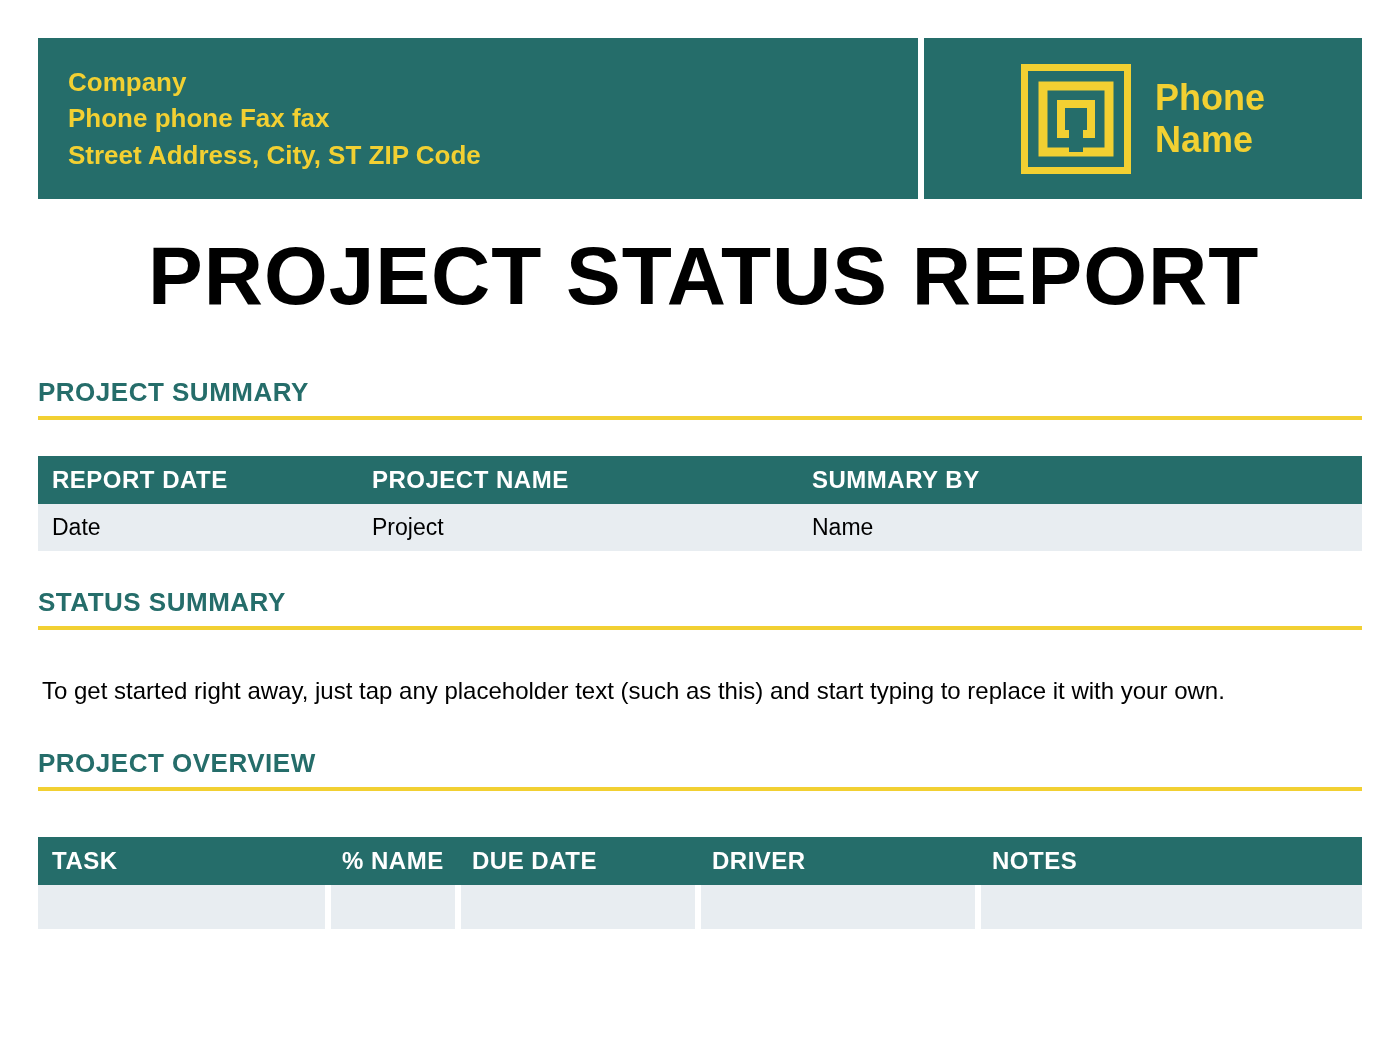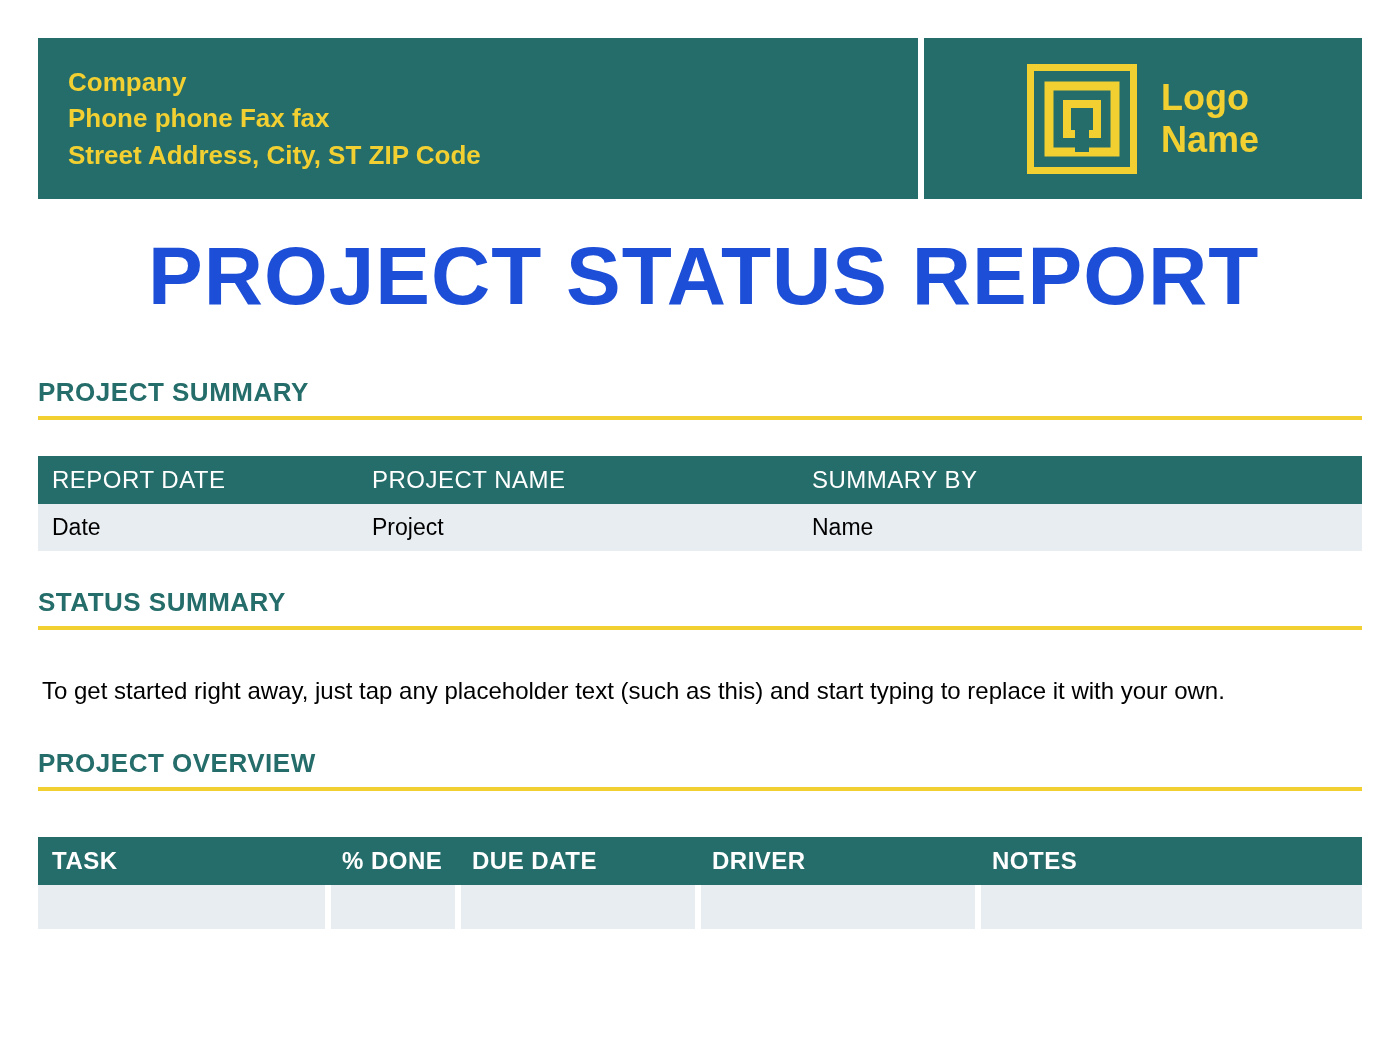--- a/index.html
+++ b/index.html
@@ -49,21 +49,21 @@
       align-items: center;
       justify-content: center;
     }
     .logo-text {
       color: #f2d032;
       font-weight: bold;
       font-size: 36px;
       line-height: 1.15;
     }
     .main-title {
-      color: #1d4ed8;
+      color: #000000;
       font-weight: 800;
       font-size: 82px;
       letter-spacing: 1px;
       margin: 24px 0 54px 110px;
     }
     .section-heading {
       color: #256d6a;
       font-weight: bold;
       font-size: 26px;
       letter-spacing: 0.5px;
@@ -74,21 +74,21 @@
     .summary-table {
       width: 100%;
       border-collapse: collapse;
       margin-top: 36px;
       margin-bottom: 36px;
     }
     .summary-table th {
       background: #256d6a;
       color: #ffffff;
       text-align: left;
-      font-weight: normal;
+      font-weight: bold;
       font-size: 24px;
       padding: 10px 14px;
       letter-spacing: 0.5px;
     }
     .summary-table td {
       background: #e8edf1;
       color: #000000;
       font-size: 23px;
       padding: 10px 14px;
     }
@@ -147,21 +147,21 @@
     <div class="header-right">
       <div class="logo-mark">
         <svg width="110" height="110" viewBox="0 0 110 110">
           <rect x="2" y="2" width="106" height="106" fill="none" stroke="#f2d032" stroke-width="10"></rect>
           <rect x="22" y="22" width="66" height="66" fill="none" stroke="#f2d032" stroke-width="9"></rect>
           <rect x="40" y="40" width="30" height="30" fill="none" stroke="#f2d032" stroke-width="8"></rect>
           <rect x="48" y="60" width="14" height="28" fill="#256d6a"></rect>
         </svg>
       </div>
       <div class="logo-text">
-        <div>Logo</div>
+        <div>Phone</div>
         <div>Name</div>
       </div>
     </div>
   </div>
 
   <h1 class="main-title">PROJECT STATUS REPORT</h1>
 
   <h2 class="section-heading">PROJECT SUMMARY</h2>
 
   <table class="summary-table">
@@ -184,21 +184,21 @@
   <h2 class="section-heading">STATUS SUMMARY</h2>
 
   <p class="status-text">To get started right away, just tap any placeholder text (such as this) and start typing to replace it with your own.</p>
 
   <h2 class="section-heading">PROJECT OVERVIEW</h2>
 
   <table class="overview-table">
     <thead>
       <tr>
         <th class="ov-col-1">TASK</th>
-        <th class="ov-col-2">% DONE</th>
+        <th class="ov-col-2">% NAME</th>
         <th class="ov-col-3">DUE DATE</th>
         <th class="ov-col-4">DRIVER</th>
         <th class="ov-col-5">NOTES</th>
       </tr>
     </thead>
     <tbody>
       <tr>
         <td></td>
         <td></td>
         <td></td>

